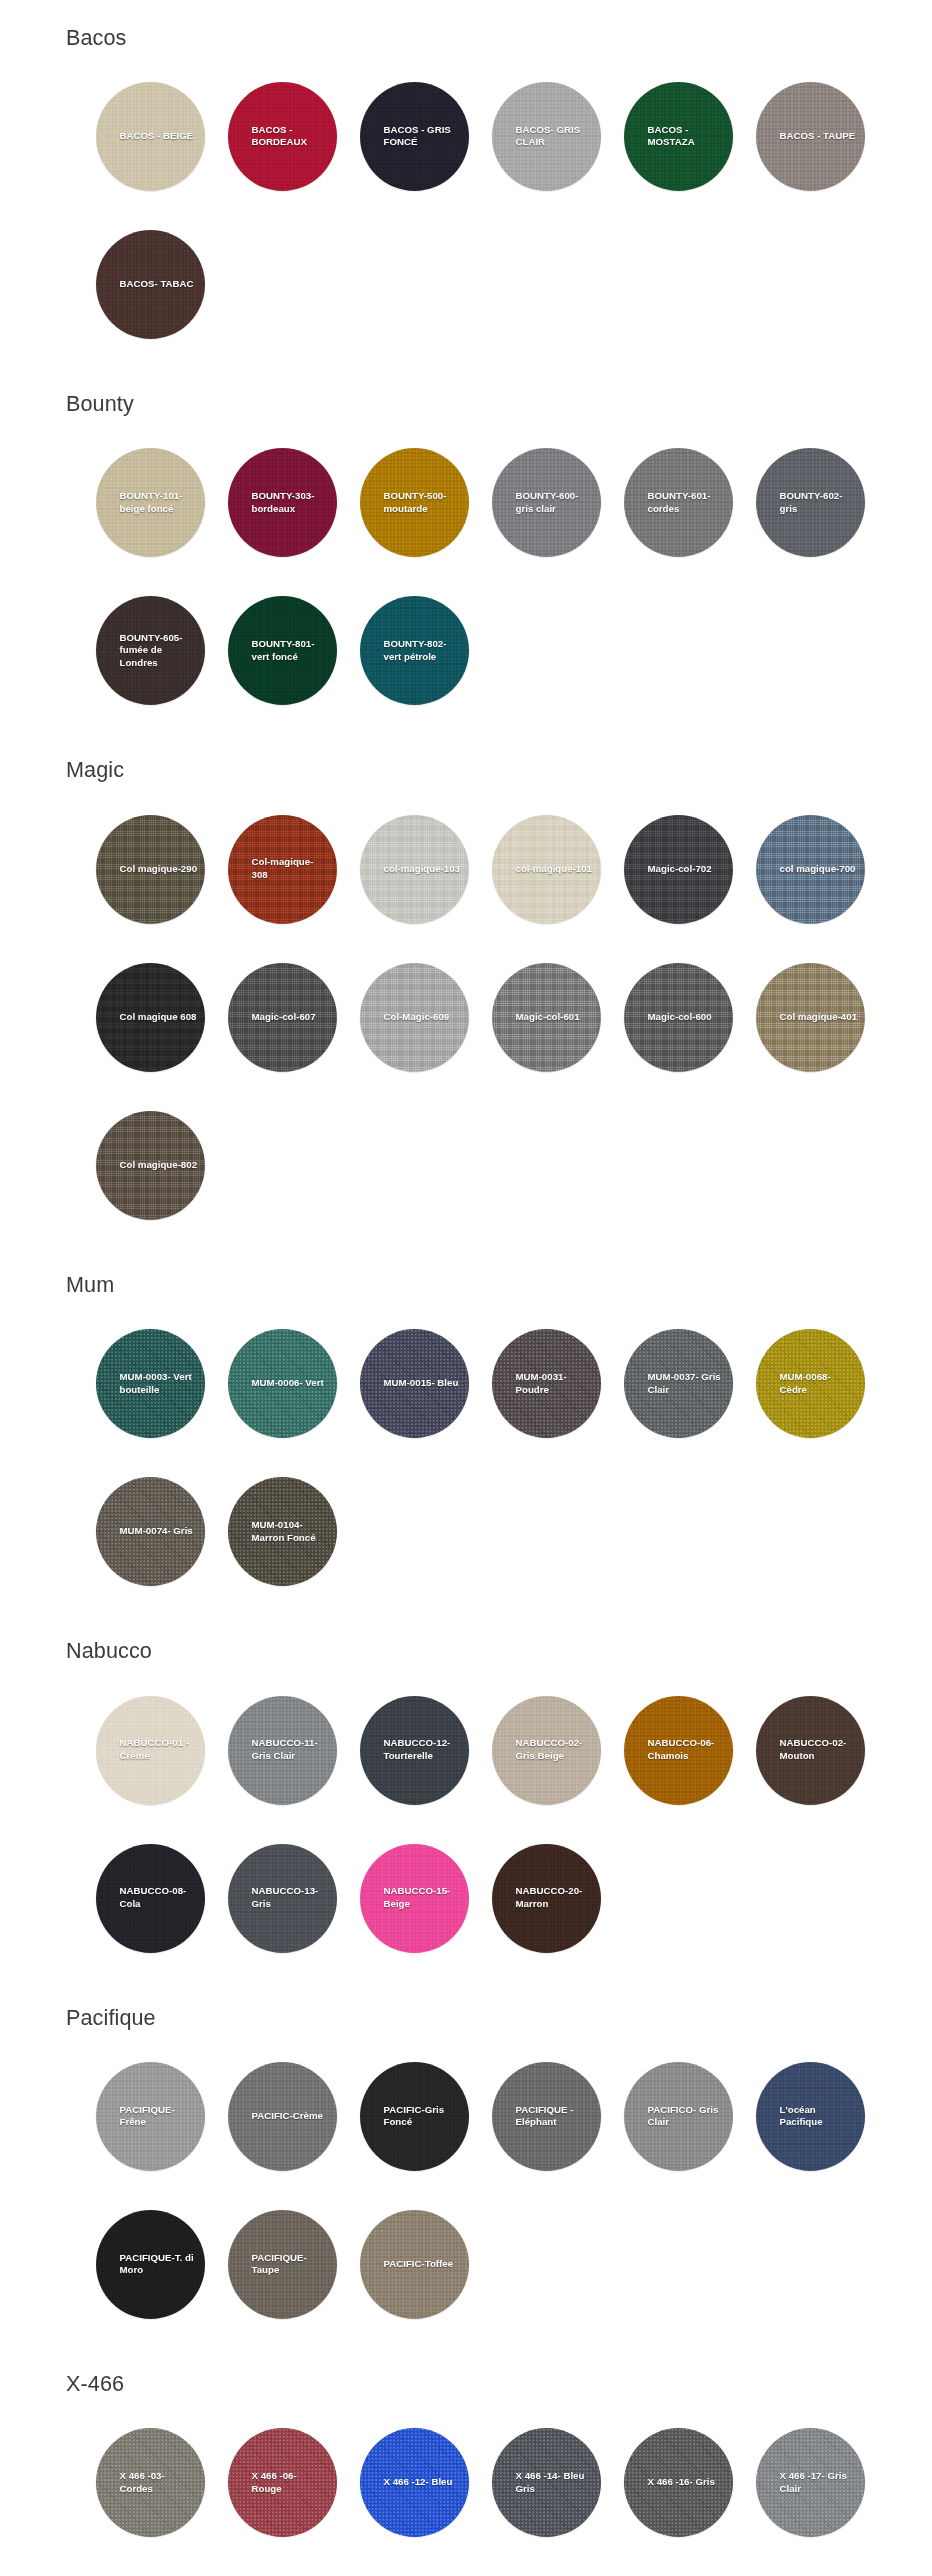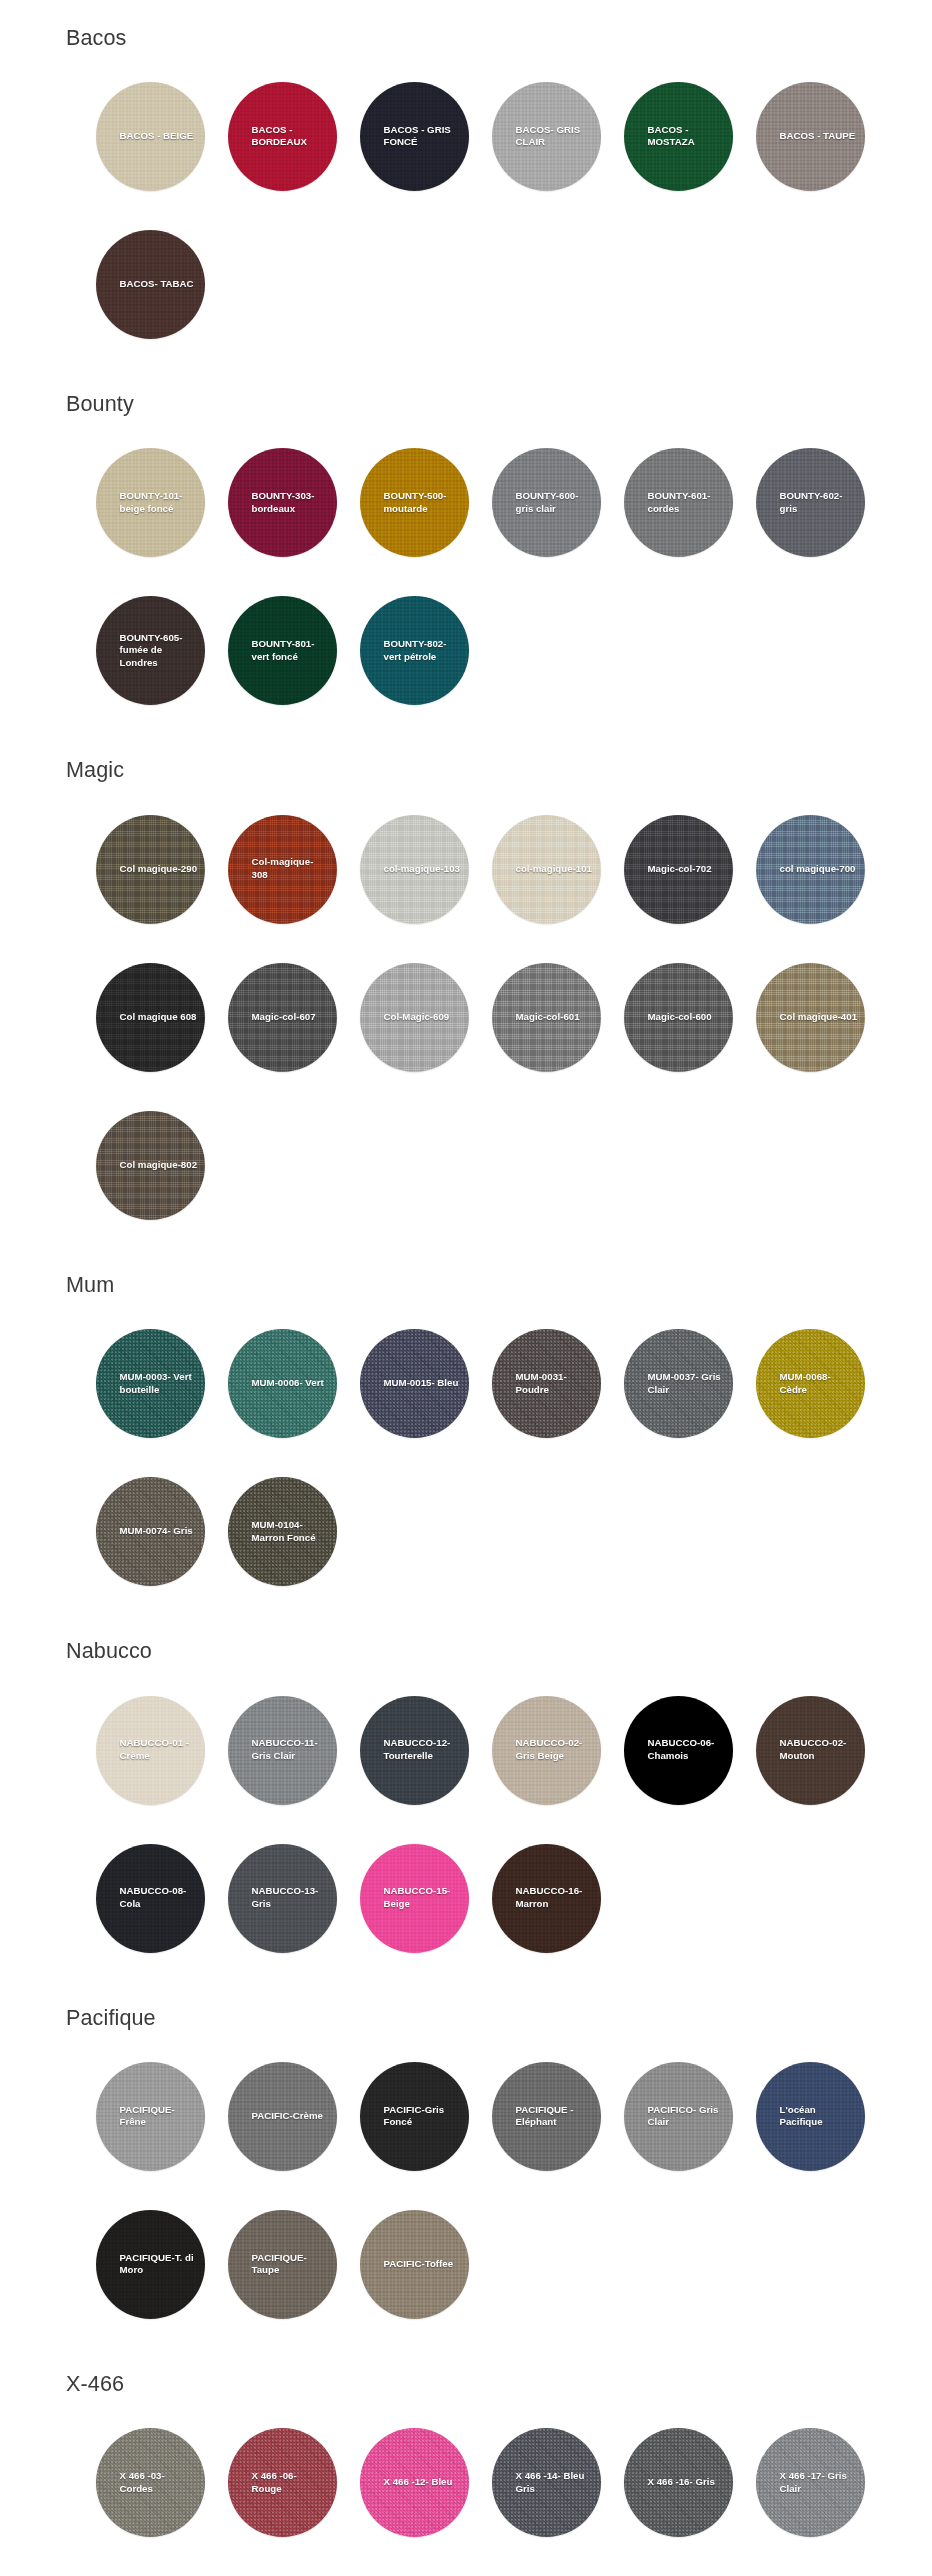--- a/index.html
+++ b/index.html
@@ -333,21 +333,21 @@
           <div class="swatch " style="background-color: rgb(59, 65, 72);">
             <div class="swatch-label">NABUCCO-12- Tourterelle</div>
           </div>
         </div>
         <div class="swatch-cell">
           <div class="swatch " style="background-color: rgb(188, 176, 160);">
             <div class="swatch-label">NABUCCO-02- Gris Beige</div>
           </div>
         </div>
         <div class="swatch-cell">
-          <div class="swatch " style="background-color: #000000;">
+          <div class="swatch " style="background-color: #a16207;">
             <div class="swatch-label">NABUCCO-06-Chamois</div>
           </div>
         </div>
         <div class="swatch-cell">
           <div class="swatch " style="background-color: rgb(74, 58, 50);">
             <div class="swatch-label">NABUCCO-02- Mouton</div>
           </div>
         </div>
         <div class="swatch-cell">
           <div class="swatch " style="background-color: rgb(35, 36, 42);">
@@ -359,21 +359,21 @@
             <div class="swatch-label">NABUCCO-13-Gris</div>
           </div>
         </div>
         <div class="swatch-cell">
           <div class="swatch " style="background-color: #ec4899;">
             <div class="swatch-label">NABUCCO-15-Beige</div>
           </div>
         </div>
         <div class="swatch-cell">
           <div class="swatch " style="background-color: rgb(60, 40, 32);">
-            <div class="swatch-label">NABUCCO-16-Marron</div>
+            <div class="swatch-label">NABUCCO-20-Marron</div>
           </div>
         </div>
       </div>
     </div>
     <div class="section">
       <div class="section-gap-top"></div>
       <h2 class="section-title">Pacifique</h2>
       <div class="swatch-grid">
         <div class="swatch-cell">
           <div class="swatch " style="background-color: rgb(155, 155, 155);">
@@ -430,21 +430,21 @@
           <div class="swatch speckle" style="background-color: rgb(125, 122, 110);">
             <div class="swatch-label">X 466 -03- Cordes</div>
           </div>
         </div>
         <div class="swatch-cell">
           <div class="swatch speckle" style="background-color: rgb(156, 58, 68);">
             <div class="swatch-label">X 466 -06- Rouge</div>
           </div>
         </div>
         <div class="swatch-cell">
-          <div class="swatch speckle" style="background-color: #ec4899;">
+          <div class="swatch speckle" style="background-color: #1d4ed8;">
             <div class="swatch-label">X 466 -12- Bleu</div>
           </div>
         </div>
         <div class="swatch-cell">
           <div class="swatch speckle" style="background-color: rgb(77, 79, 88);">
             <div class="swatch-label">X 466 -14- Bleu Gris</div>
           </div>
         </div>
         <div class="swatch-cell">
           <div class="swatch speckle" style="background-color: rgb(84, 85, 87);">

